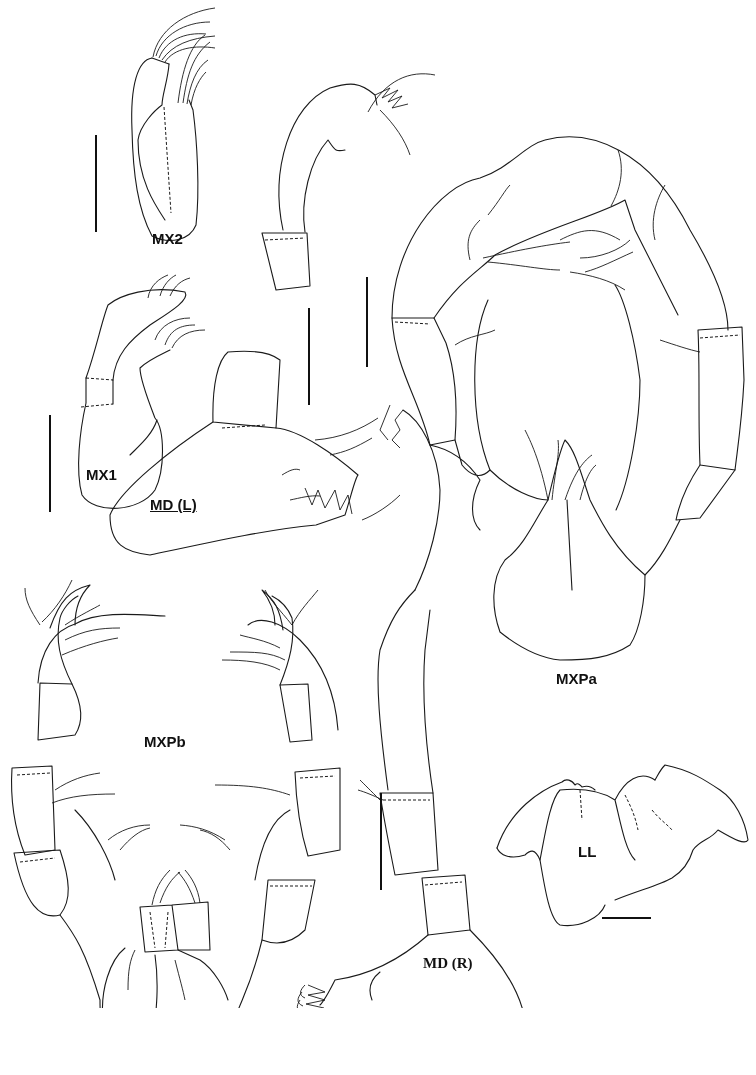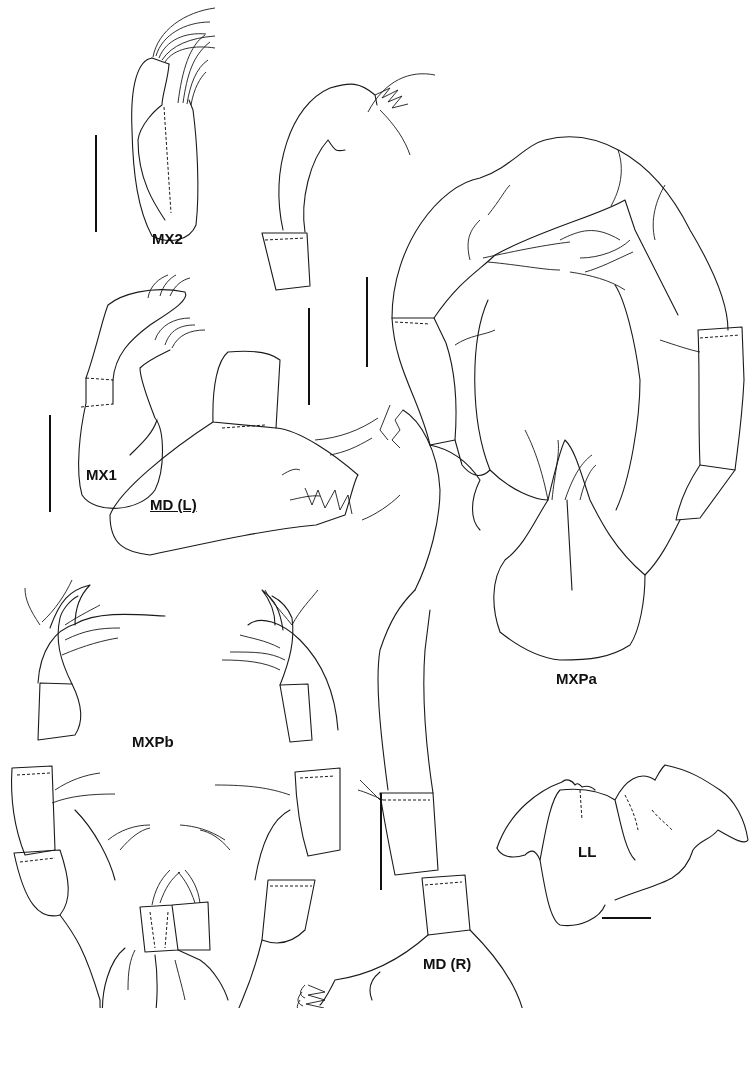--- a/index.html
+++ b/index.html
@@ -113,16 +113,16 @@
     <line class="bar" x1="381" y1="793" x2="381" y2="890"></line>
     <line class="bar" x1="602" y1="918" x2="651" y2="918"></line>
     <line class="bar" x1="74" y1="1009" x2="74" y2="1054"></line>
   </g>
 </svg>
 
 <div class="label" style="left:152px; top:230px;">MX2</div>
 <div class="label" style="left:86px; top:466px;">MX1</div>
 <div class="label" style="left:150px; top:496px;text-decoration:underline;">MD (L)</div>
 <div class="label" style="left:556px; top:670px;">MXPa</div>
-<div class="label" style="left:132px; top:733px;">MXPb</div>
+<div class="label" style="left:144px; top:733px;">MXPb</div>
 <div class="label" style="left:578px; top:843px;">LL</div>
-<div class="label" style="left:423px; top:955px;">MD (R)</div>
+<div class="label" style="left:423px; top:955px;font-family:Liberation Serif, serif;">MD (R)</div>
 </div>
 
 </body></html>

